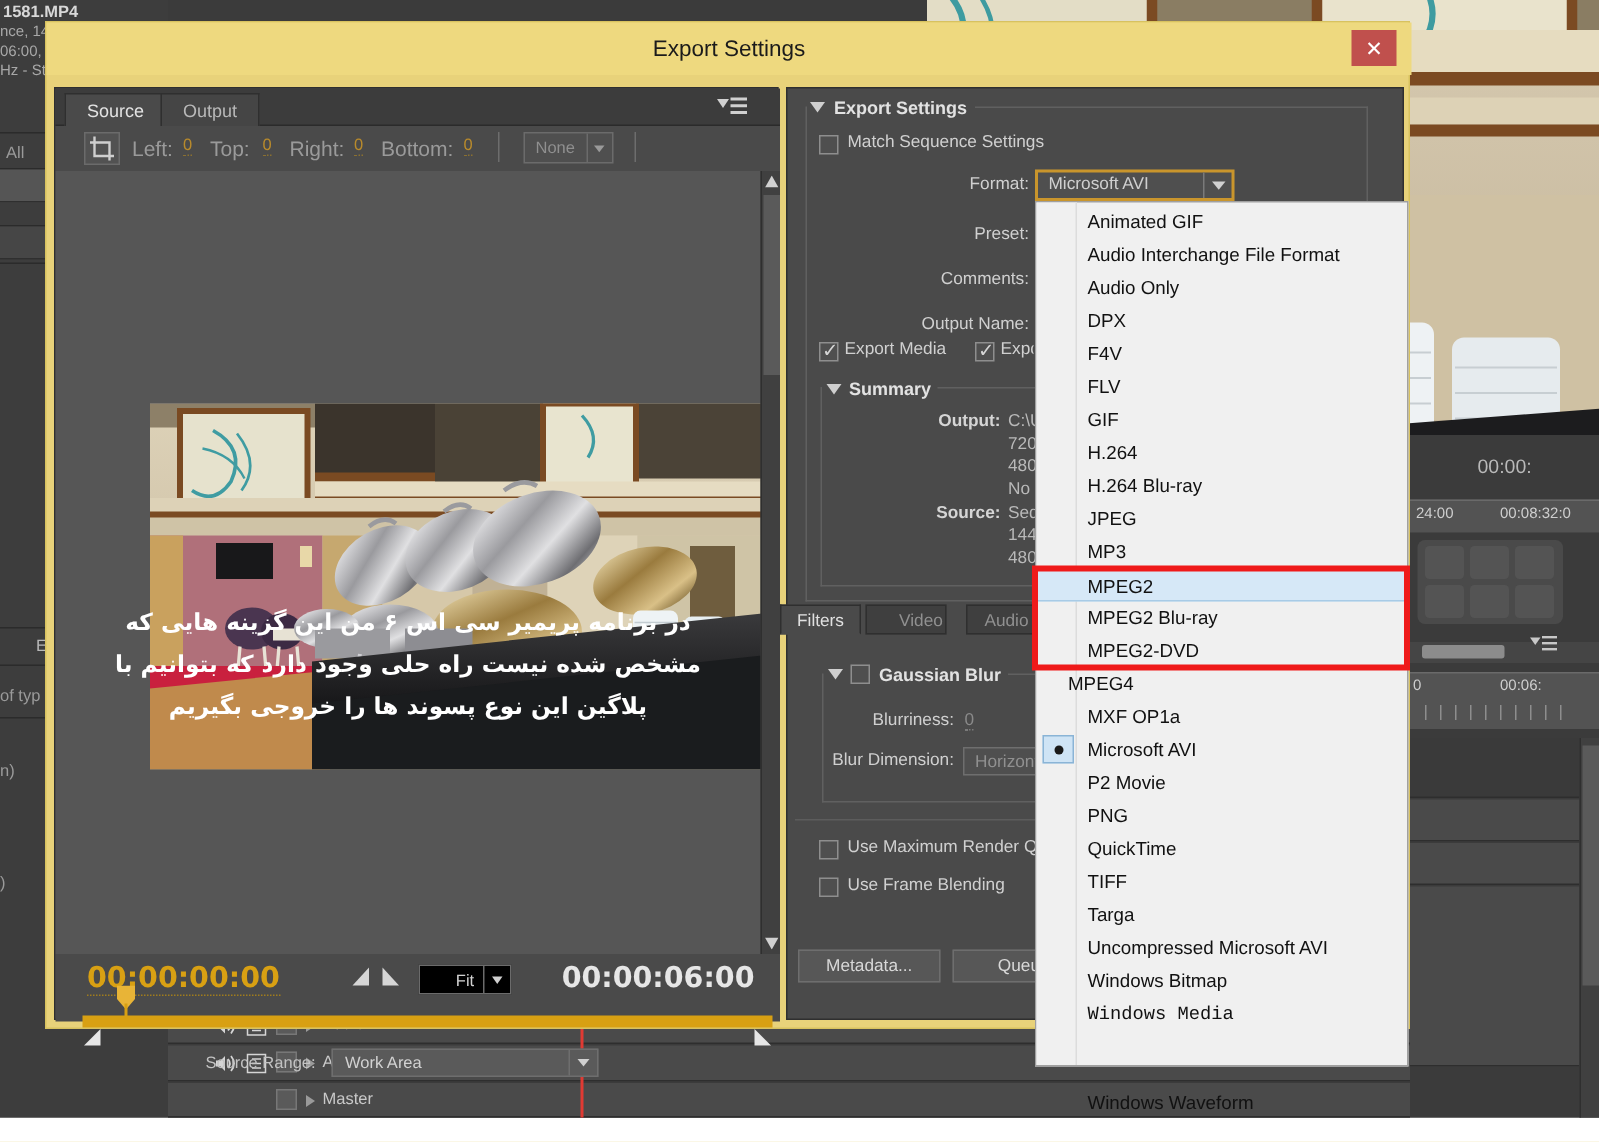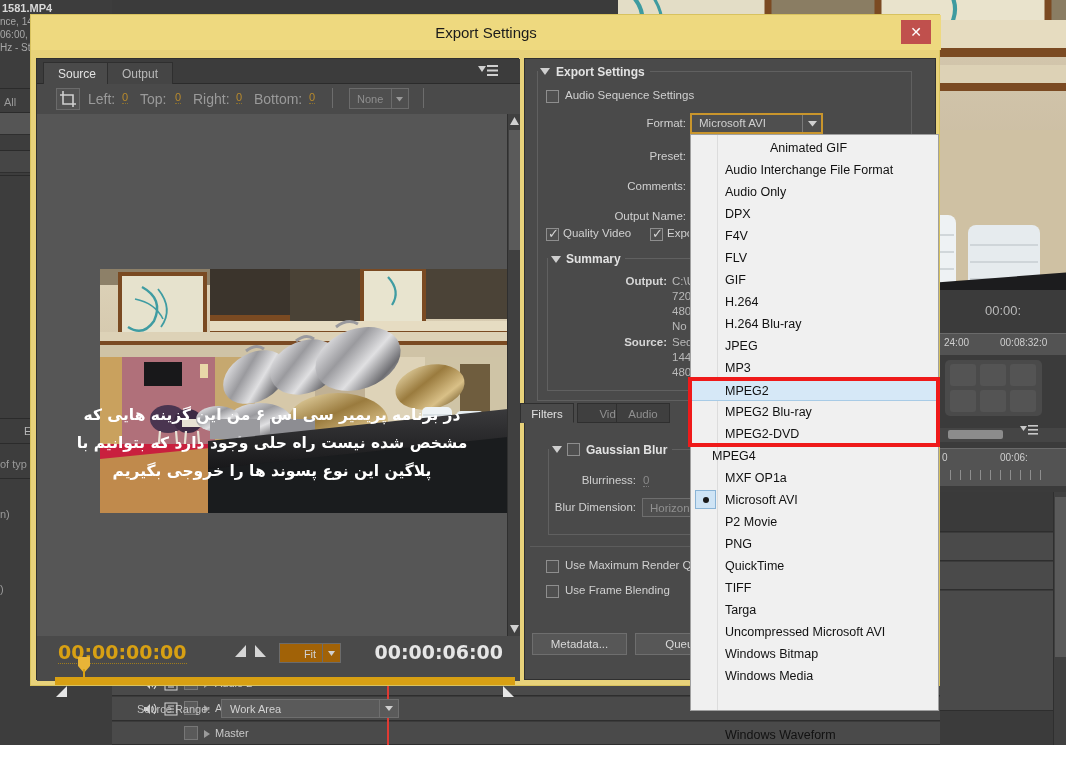--- a/index.html
+++ b/index.html
@@ -96,21 +96,21 @@
 
   .sub-line { position:absolute; color:#ffffff; font-weight:bold;
               font-family:"DejaVu Sans", sans-serif; direction:rtl; text-align:center;
               width:460px; left:5px; font-size:15.5px; white-space:nowrap; }
 
   .tc-bar { position:absolute; left:0; top:577px; width:483px; height:45px; background:#4a4a4a; }
   .tc-left { position:absolute; left:21px; top:5px; font-size:19px; font-weight:bold; color:#d8a013;
              border-bottom:1px dotted #a07c1c; font-family:"DejaVu Sans", sans-serif; cursor:pointer; }
   .tc-right { position:absolute; right:17px; top:5px; font-size:19px; font-weight:bold; color:#e6e6e6;
               font-family:"DejaVu Sans", sans-serif; }
-  .zoom-sel { position:absolute; left:242px; top:7px; width:62px; height:20px; background:#a16207;
+  .zoom-sel { position:absolute; left:242px; top:7px; width:62px; height:20px; background:#000000;
               border:1px solid #6b6b6b; font-size:11px; color:#d2d2d2; line-height:20px;
               text-align:center; cursor:pointer; }
   .zoom-arrow-box { position:absolute; right:1px; top:0; width:17px; height:18px; border-left:1px solid #6b6b6b; }
 
   .scrubber { position:absolute; left:18px; top:618px; width:460px; height:8px; background:#d8a013; }
   .wa-marker { position:absolute; left:40px; top:598px; width:14px; height:18px; }
 
   .srange-row { position:absolute; left:0; top:640px; width:483px; height:24px; }
   .srange-lbl { position:absolute; left:100px; top:4px; font-size:11px; color:#c2c2c2; }
   .srange-sel { position:absolute; left:184px; top:0px; width:178px; height:19px; background:#5a5a5a;
@@ -581,40 +581,40 @@
   </div>
 
   <div style="position:absolute; left:0; top:0; width:1066px; height:761px; pointer-events:none;">
 
     <div class="grp-tri" style="left:540px; top:68px;"></div>
     <div class="grp-title" style="left:556px; top:65px;">Export Settings</div>
     <div class="grp-rule" style="left:650px; top:71px; width:262px;"></div>
     <div class="grp-box" style="left:537px; top:71px; width:375px; height:330px;"></div>
 
     <div class="chk" style="left:546px; top:90px; pointer-events:auto;"></div>
-    <div class="chk-lbl" style="left:565px; top:89px;">Audio Sequence Settings</div>
+    <div class="chk-lbl" style="left:565px; top:89px;">Match Sequence Settings</div>
 
     <div class="fld-lbl" style="left:540px; top:117px; width:146px;">Format:</div>
     <div class="fld-lbl" style="left:540px; top:150px; width:146px;">Preset:</div>
     <div class="fld-lbl" style="left:540px; top:180px; width:146px;">Comments:</div>
     <div class="fld-lbl" style="left:540px; top:210px; width:146px;">Output Name:</div>
 
     <div class="fmt-sel" style="pointer-events:auto;">
       <span class="fmt-sel-text">Microsoft AVI</span>
       <span class="fmt-sel-arrow">
         <svg width="19" height="17" viewBox="0 0 19 17">
             <path d="M5 6 L14 6 L9.5 11.5 Z" fill="#d0d0d0"></path>
           </svg>
       </span>
     </div>
 
     <div class="chk" style="left:546px; top:228px; pointer-events:auto;">
       <span class="chk-mark">✓</span>
     </div>
-    <div class="chk-lbl" style="left:563px; top:227px;">Quality Video</div>
+    <div class="chk-lbl" style="left:563px; top:227px;">Export Media</div>
     <div class="chk" style="left:650px; top:228px; pointer-events:auto;">
       <span class="chk-mark">✓</span>
     </div>
     <div class="chk-lbl" style="left:667px; top:227px; width:22px; overflow:hidden;">Export Audio</div>
 
     <div class="grp-tri" style="left:551px; top:256px;"></div>
     <div class="grp-title" style="left:566px; top:252px;">Summary</div>
     <div class="grp-rule" style="left:625px; top:258px; width:280px;"></div>
     <div class="grp-box" style="left:547px; top:258px; width:358px; height:133px;"></div>
 
@@ -624,21 +624,21 @@
     <div class="sum-val" style="left:672px; top:305px;">48000 Hz, Ster</div>
     <div class="sum-val" style="left:672px; top:320px;">No Summary A</div>
 
     <div class="sum-lbl" style="left:551px; top:336px; width:116px;">Source:</div>
     <div class="sum-val" style="left:672px; top:336px;">Sequence, MAI</div>
     <div class="sum-val" style="left:672px; top:351px;">1440x1080 (1/3</div>
     <div class="sum-val" style="left:672px; top:366px;">48000 Hz, Ster</div>
 
     <div class="ftab active" style="left:520px; width:54px; pointer-events:auto;">Filters</div>
     <div class="ftab inactive" style="left:577px; width:54px; pointer-events:auto;padding-left:20px;">Video</div>
-    <div class="ftab inactive" style="left:616px; width:54px; pointer-events:auto;">Audio</div>
+    <div class="ftab inactive" style="left:644px; width:54px; pointer-events:auto;">Audio</div>
 
     <div class="grp-tri" style="left:552px; top:446px;"></div>
     <div class="chk" style="left:567px; top:443px; pointer-events:auto;"></div>
     <div class="grp-title" style="left:586px; top:443px;">Gaussian Blur</div>
     <div class="grp-rule" style="left:672px; top:449px; width:232px;"></div>
     <div class="grp-box" style="left:548px; top:449px; width:357px; height:86px;"></div>
 
     <div class="fld-lbl" style="left:450px; top:474px; width:186px;">Blurriness:</div>
     <div class="num-val" style="left:643px; top:474px; pointer-events:auto;">0</div>
 
@@ -654,21 +654,21 @@
     <div class="chk" style="left:546px; top:585px; pointer-events:auto;"></div>
     <div class="chk-lbl" style="left:565px; top:584px;">Use Frame Blending</div>
 
     <div class="btn" style="left:532px; top:633px; width:95px; pointer-events:auto;">Metadata...</div>
     <div class="btn" style="left:635px; top:633px; width:95px; pointer-events:auto;">Queue</div>
   </div>
 
   <div class="dd">
     <div class="dd-gutter"></div>
     <div id="dd-items">
-        <div class="dd-item" style="top: 2px; margin-left: 45px;">Animated GIF</div>
+        <div class="dd-item" style="top: 2px;">Animated GIF</div>
         <div class="dd-item" style="top: 24px;">Audio Interchange File Format</div>
         <div class="dd-item" style="top: 46px;">Audio Only</div>
         <div class="dd-item" style="top: 68px;">DPX</div>
         <div class="dd-item" style="top: 90px;">F4V</div>
         <div class="dd-item" style="top: 112px;">FLV</div>
         <div class="dd-item" style="top: 134px;">GIF</div>
         <div class="dd-item" style="top: 156px;">H.264</div>
         <div class="dd-item" style="top: 178px;">H.264 Blu-ray</div>
         <div class="dd-item" style="top: 200px;">JPEG</div>
         <div class="dd-item" style="top: 222px;">MP3</div>
@@ -681,19 +681,19 @@
         <div class="dd-radio" style="top: 355px;">
           <div class="dd-radio-dot"></div>
         </div>
         <div class="dd-item" style="top: 376px;">P2 Movie</div>
         <div class="dd-item" style="top: 398px;">PNG</div>
         <div class="dd-item" style="top: 420px;">QuickTime</div>
         <div class="dd-item" style="top: 442px;">TIFF</div>
         <div class="dd-item" style="top: 464px;">Targa</div>
         <div class="dd-item" style="top: 486px;">Uncompressed Microsoft AVI</div>
         <div class="dd-item" style="top: 508px;">Windows Bitmap</div>
-        <div class="dd-item" style="top: 530px;">Windows Media</div>
+        <div class="dd-item" style="top: 530px; font-family: Liberation Mono, monospace;">Windows Media</div>
         <div class="dd-item" style="top: 552px; margin-top: 37px;">Windows Waveform</div>
       </div>
   </div>
   <div class="red-box"></div>
 
 </div>
 
 </body></html>

